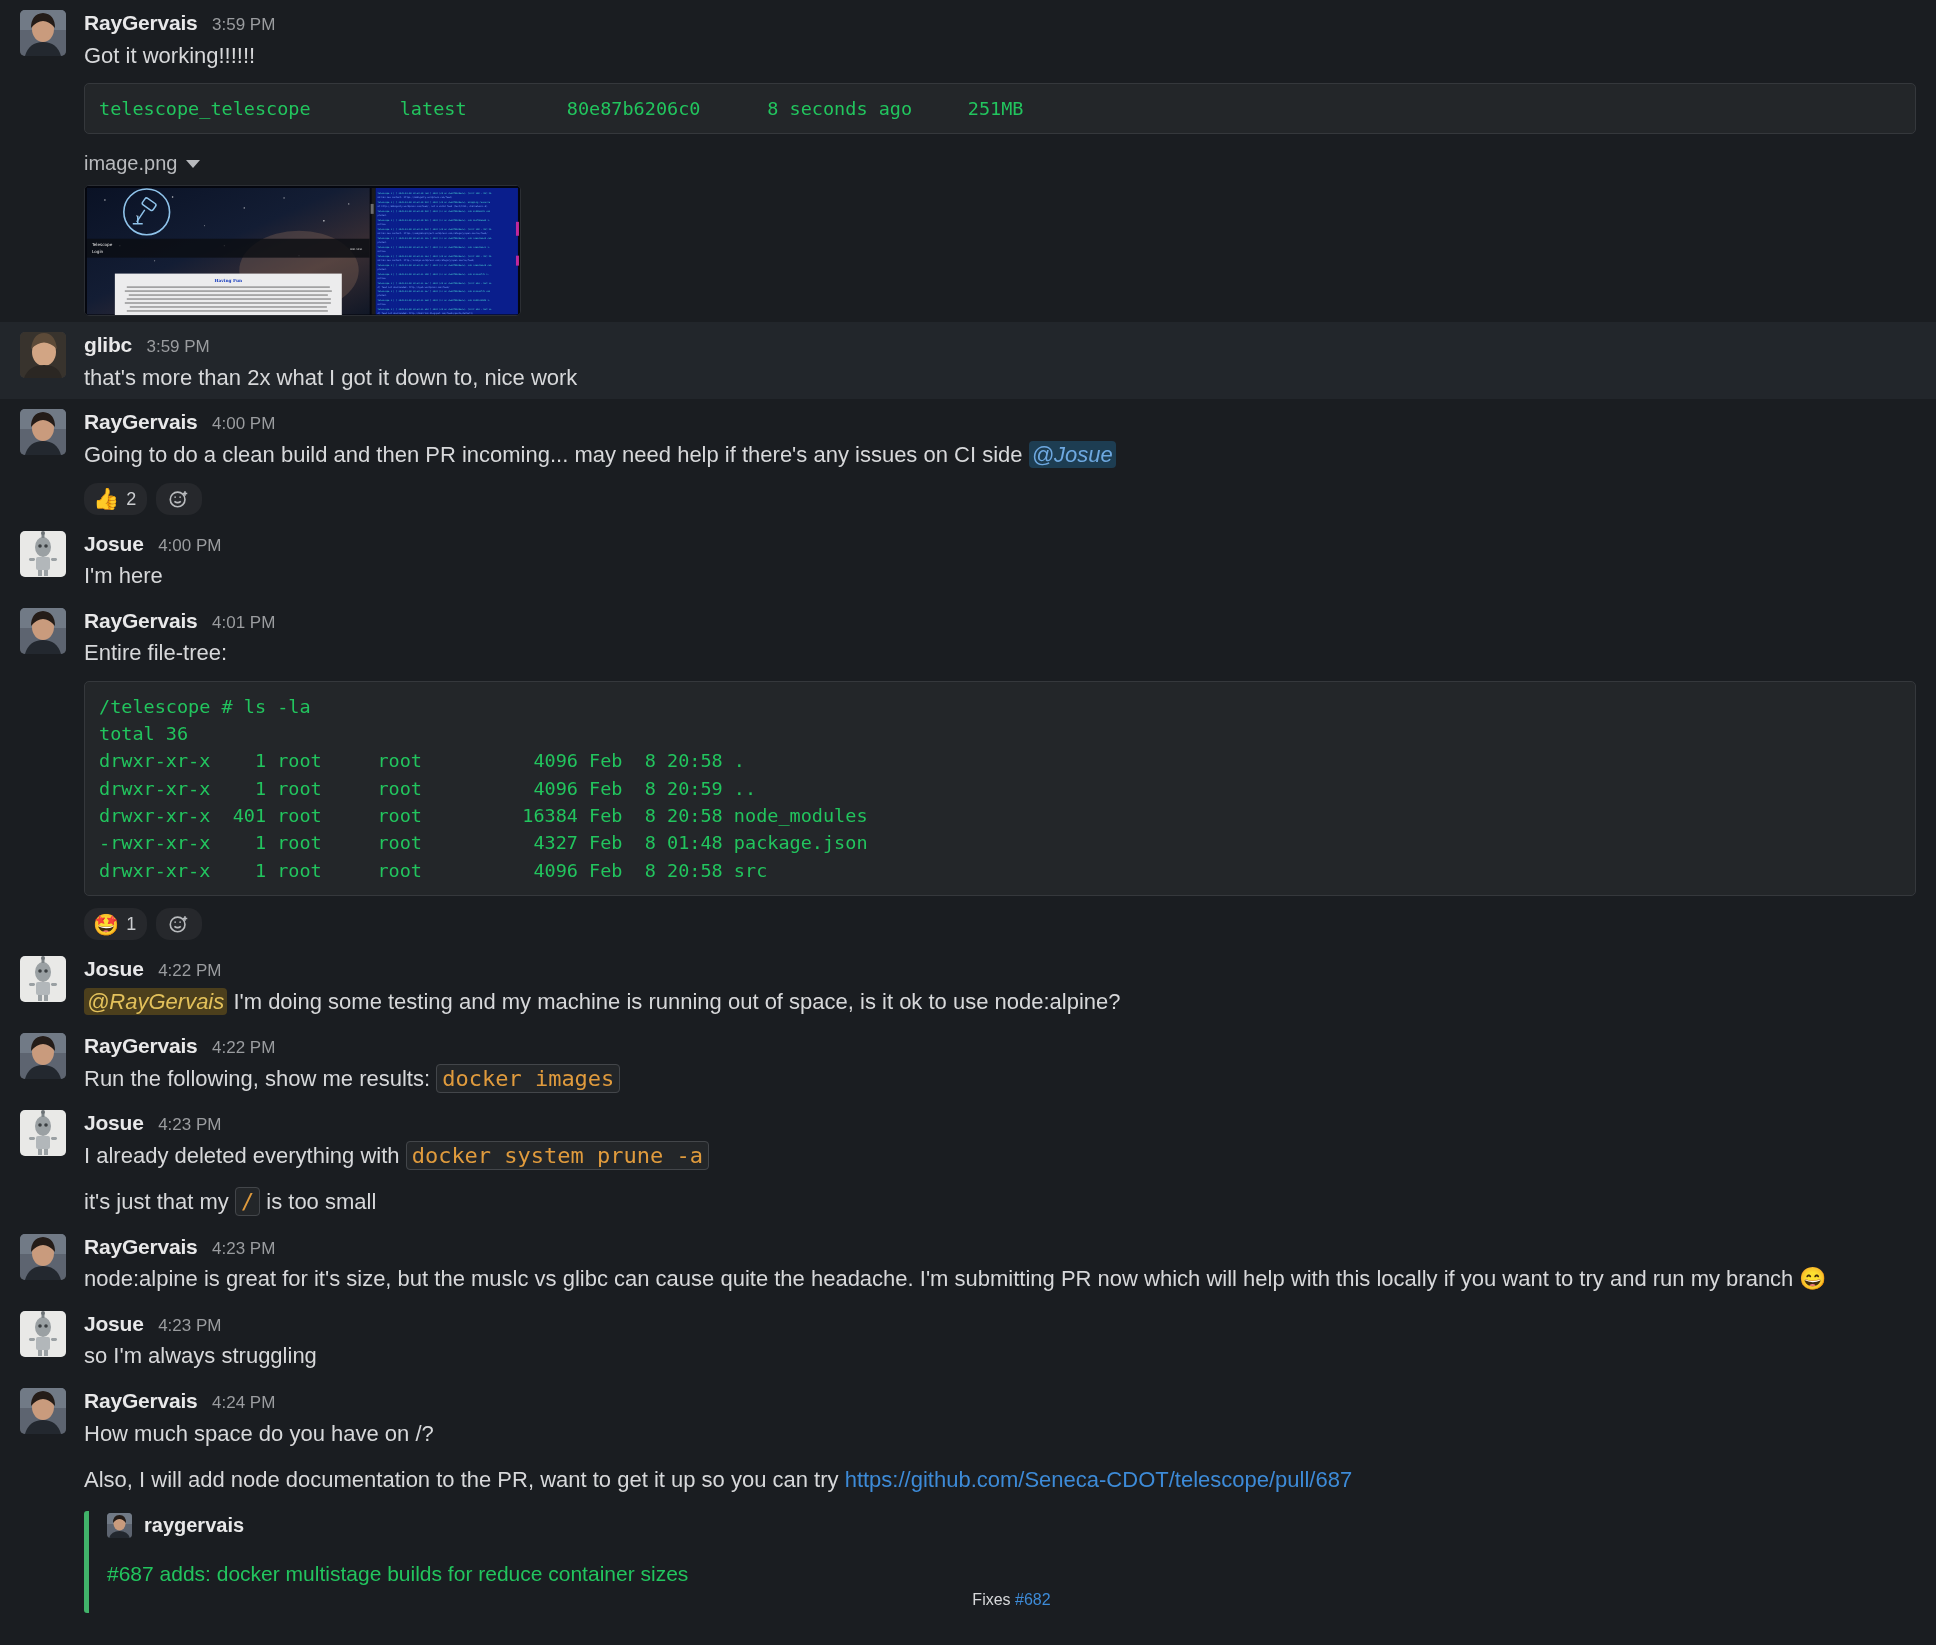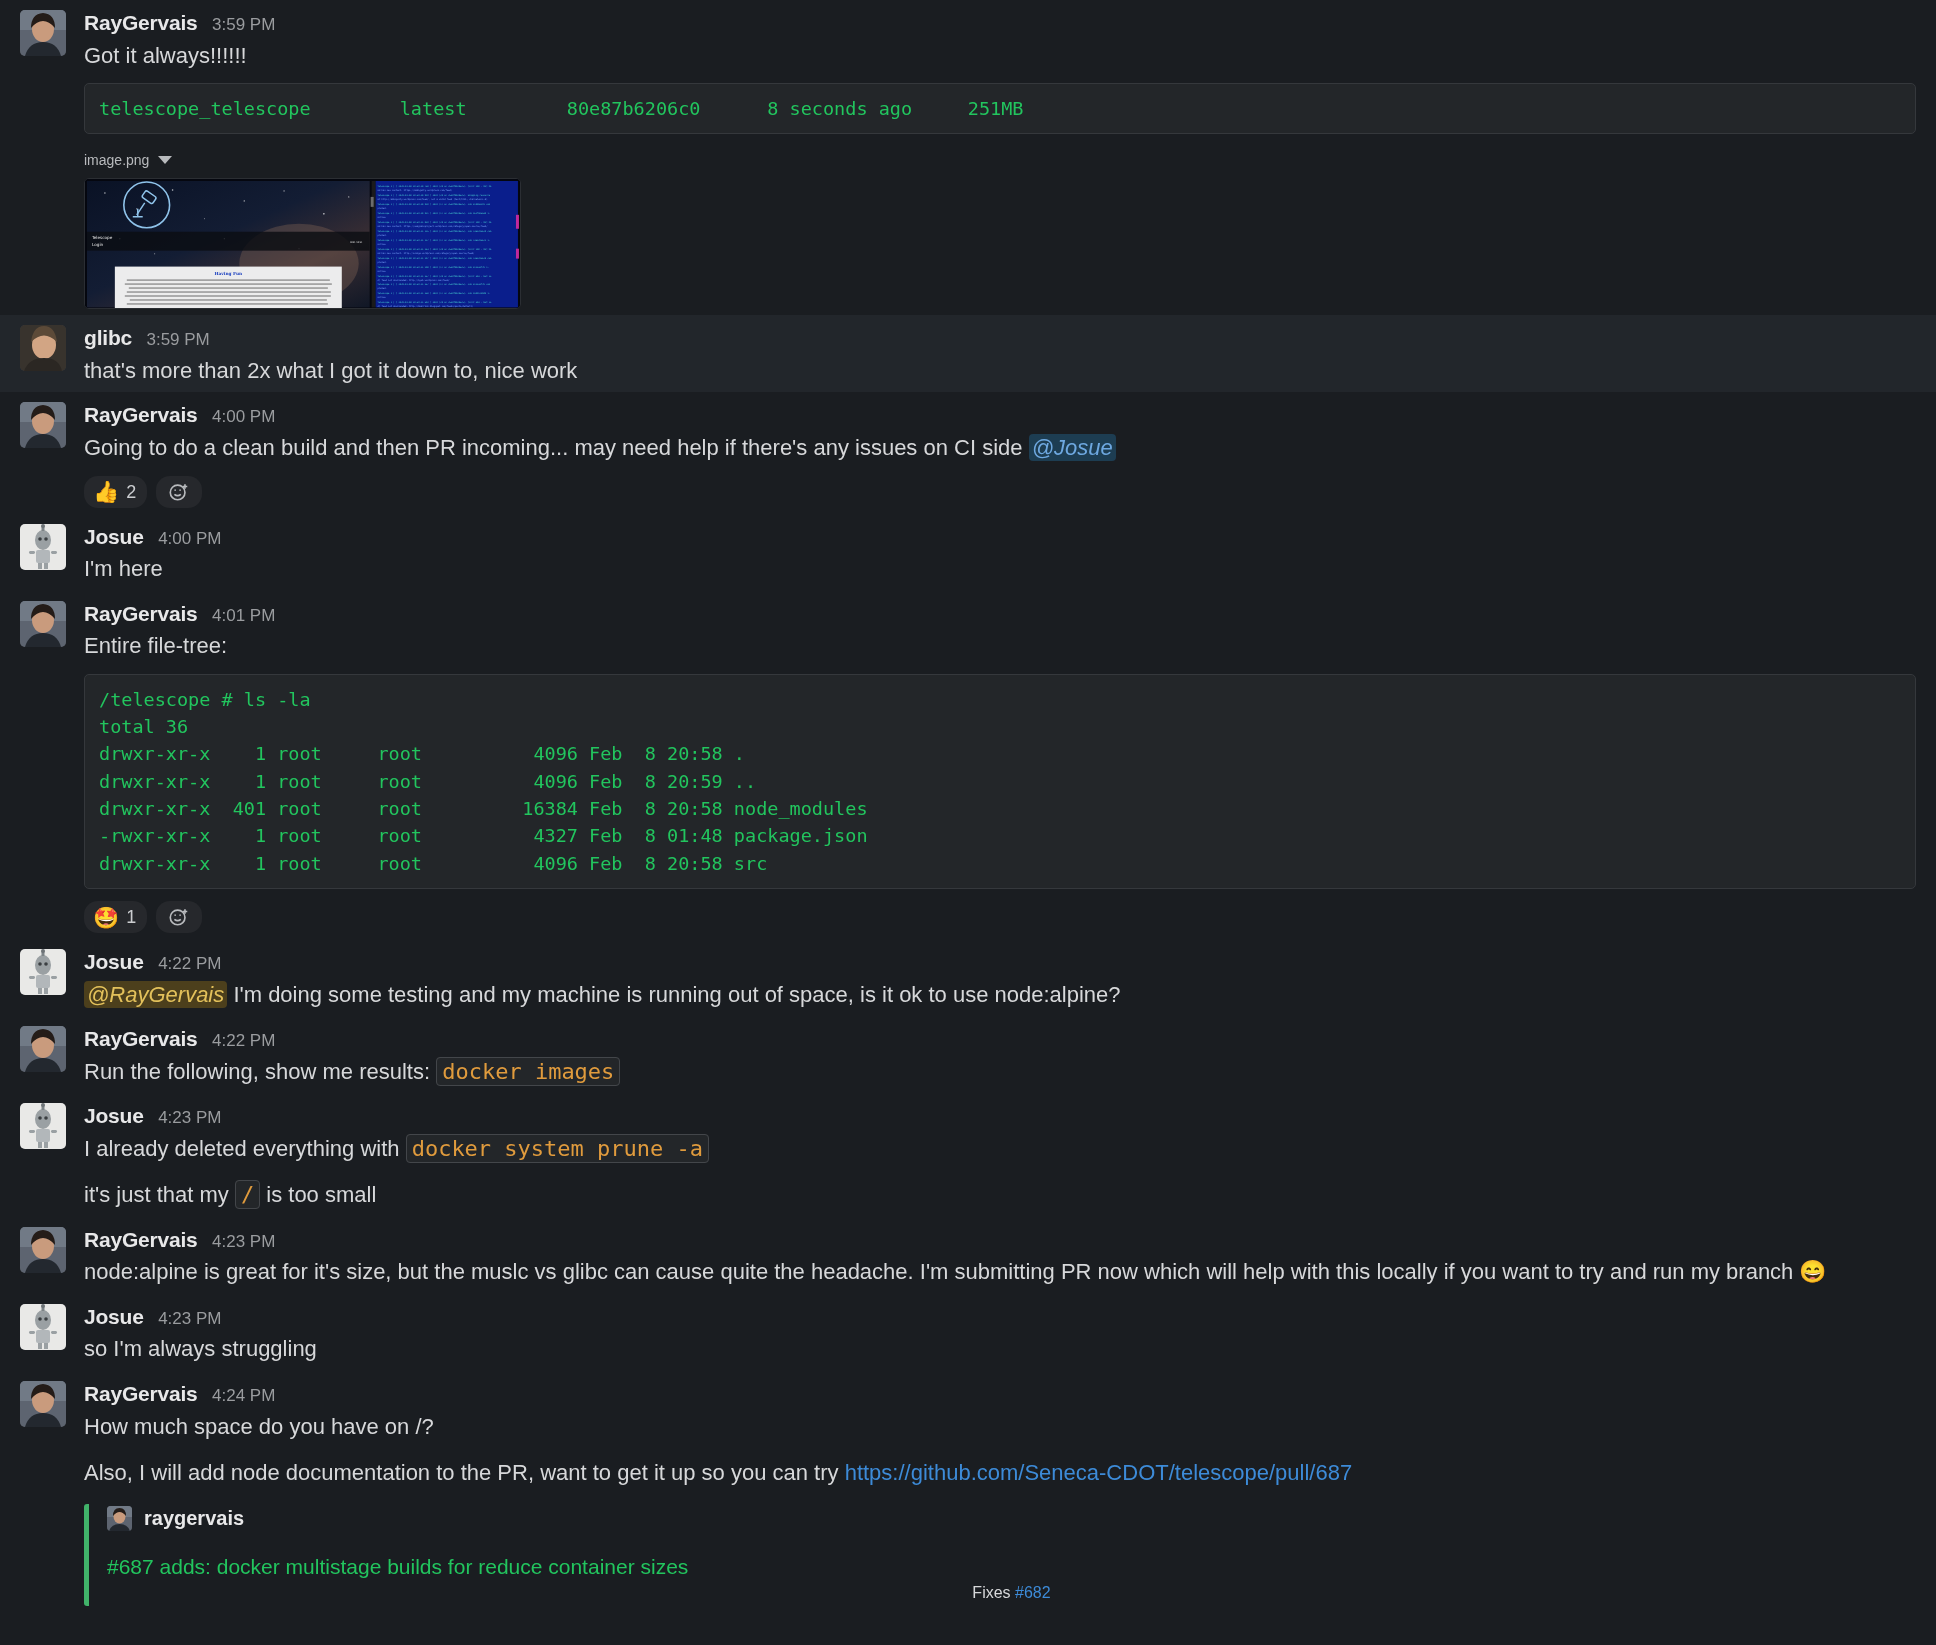--- a/index.html
+++ b/index.html
@@ -105,21 +105,21 @@
   }
 
   
   .filename-row {
     display: flex;
     align-items: center;
     margin-top: 18px;
     margin-bottom: 10px;
   }
   .filename {
-    font-size: 14px;
+    font-size: 20px;
     color: #b8babd;
   }
   .caret {
     margin-left: 9px;
     width: 0; height: 0;
     border-left: 7px solid transparent;
     border-right: 7px solid transparent;
     border-top: 8px solid #b8babd;
   }
   .thumb {
@@ -192,21 +192,21 @@
         <ellipse cx="23" cy="19" rx="11" ry="13" fill="#c99b7d"></ellipse>
         <path d="M11 18 q12 -14 24 0 q0 -14 -12 -15 q-12 1 -12 15z" fill="#241c18"></path>
         <path d="M5 46 q4 -14 18 -14 q14 0 18 14z" fill="#23282f"></path>
       </svg>
     </div>
     <div class="body">
       <div class="meta">
         <span class="author">RayGervais</span>
         <span class="time">3:59 PM</span>
       </div>
-      <div class="text">Got it always!!!!!!</div>
+      <div class="text">Got it working!!!!!!</div>
       <div class="codeblock wide">telescope_telescope        latest         80e87b6206c0      8 seconds ago     251MB</div>
 
       <div class="filename-row">
         <span class="filename">image.png</span>
         <span class="caret"></span>
       </div>
 
       <div class="thumb">
         <svg viewBox="0 0 437 131" xmlns="http://www.w3.org/2000/svg">
           <defs>

